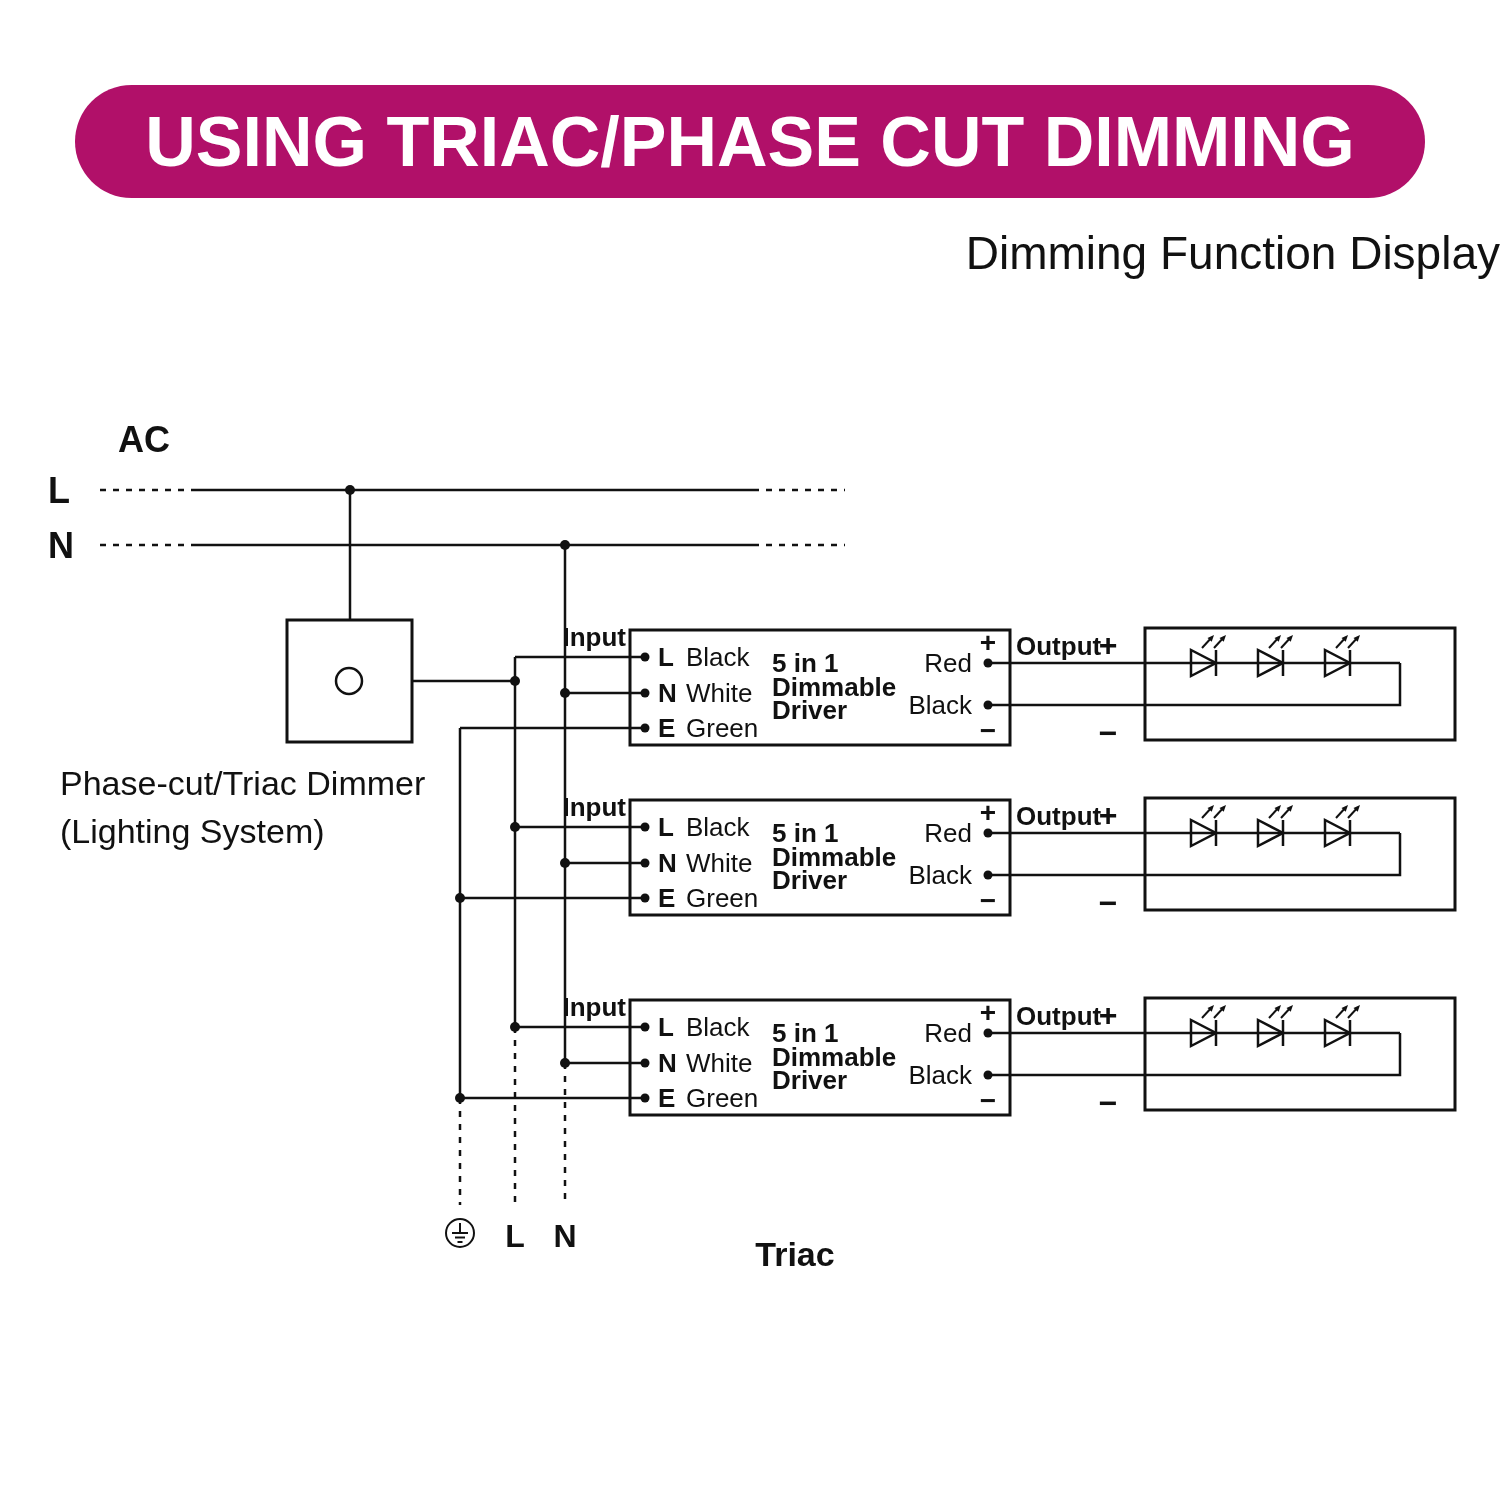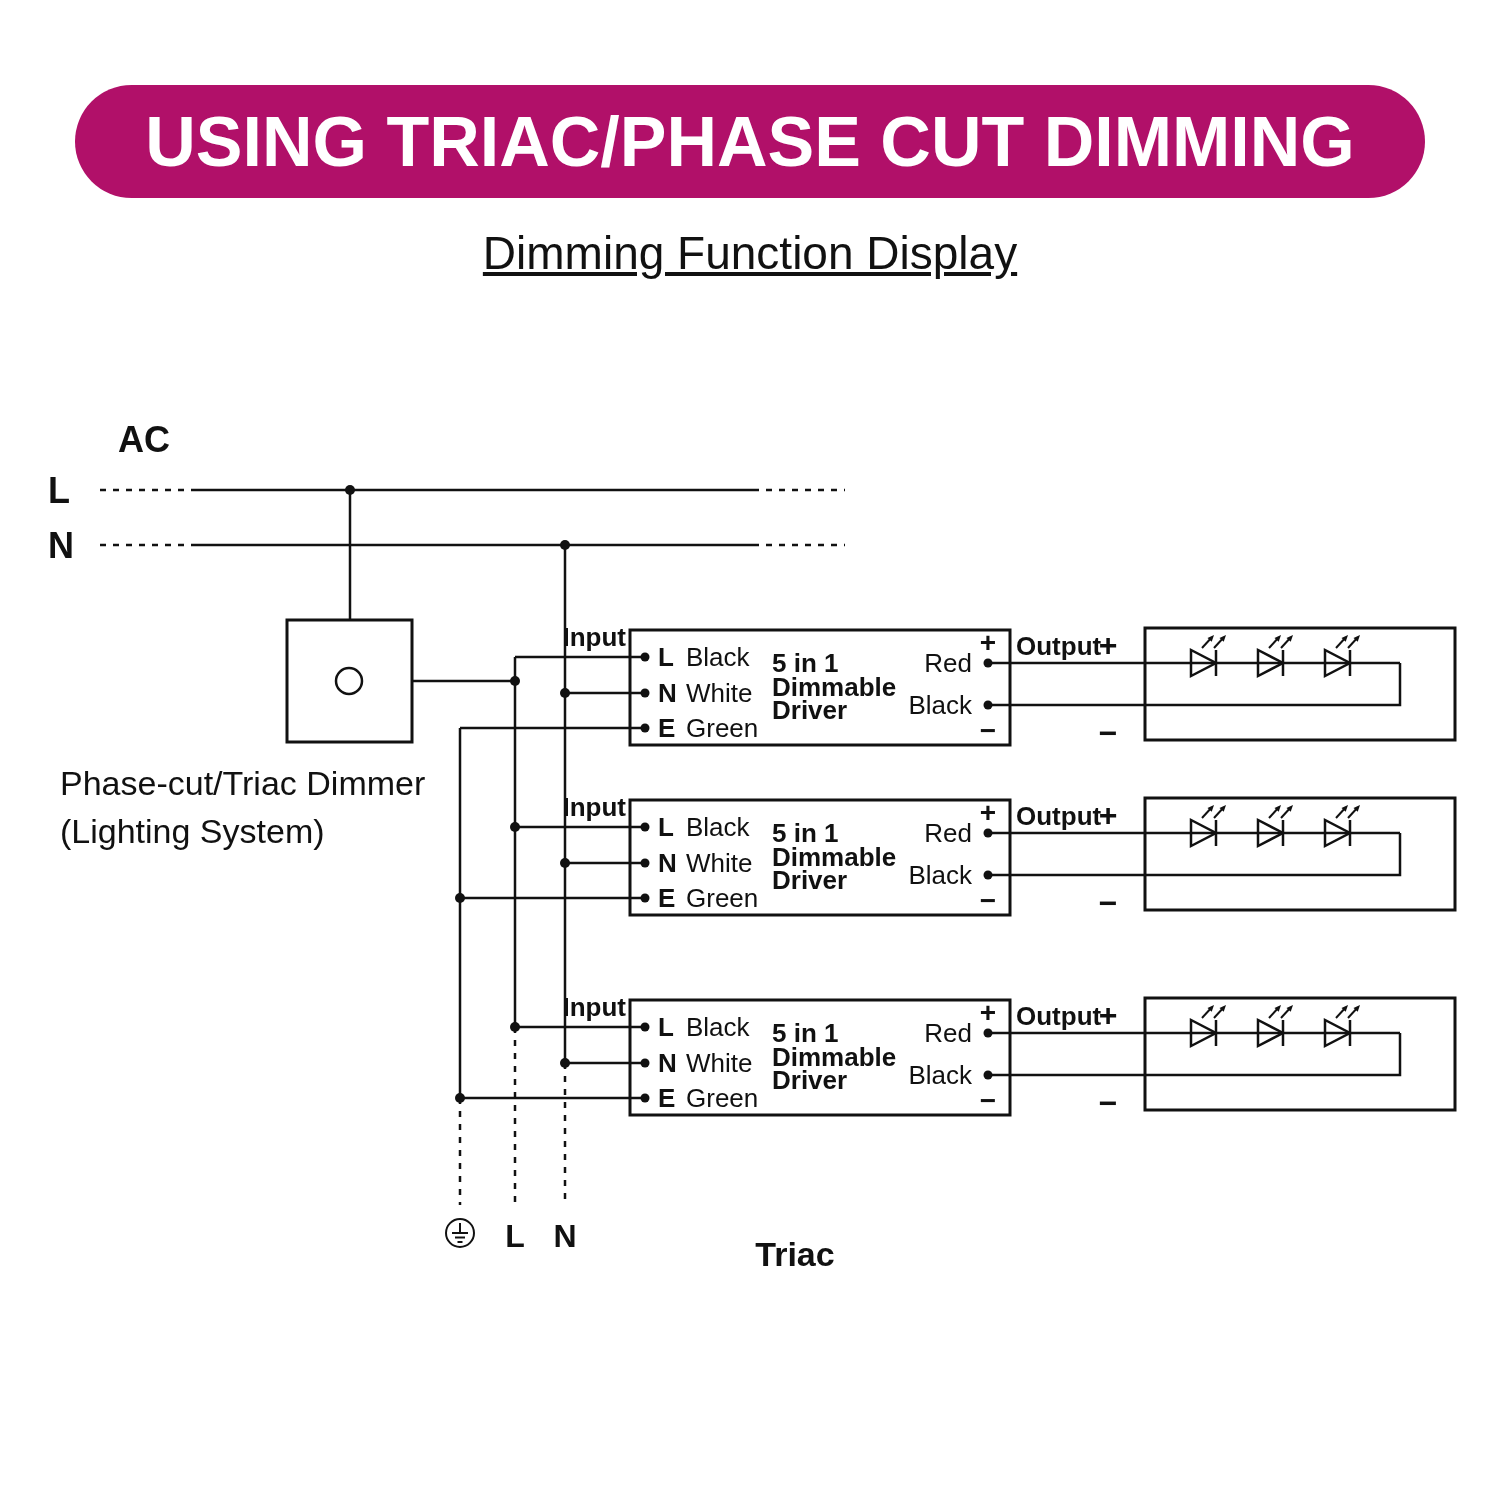--- a/index.html
+++ b/index.html
@@ -9,22 +9,22 @@
   }
   .banner{
     position:absolute;left:75px;top:85px;width:1350px;height:113px;
     background:#B11069;border-radius:58px;
     display:flex;align-items:center;justify-content:center;
   }
   .banner span{
     color:#ffffff;font-size:70px;font-weight:700;white-space:nowrap;letter-spacing:0px;
   }
   .subtitle{
-    position:absolute;left:0;top:226px;width:100%;text-align:center;
-    font-size:46px;color:#111111;font-weight:400;text-decoration:underline;
+    position:absolute;left:0;top:226px;width:100%;text-align:right;
+    font-size:46px;color:#111111;font-weight:400;
   }
   svg.diagram{position:absolute;left:0;top:0;}
   
   .t{font-family:"Liberation Sans", sans-serif; fill:#111;}
   .b{font-weight:700;}
   .s26{font-size:26px;}
   .s28{font-size:28px;}
   .s32{font-size:32px;}
   .s34{font-size:34px;}
   .s36{font-size:36px;}

